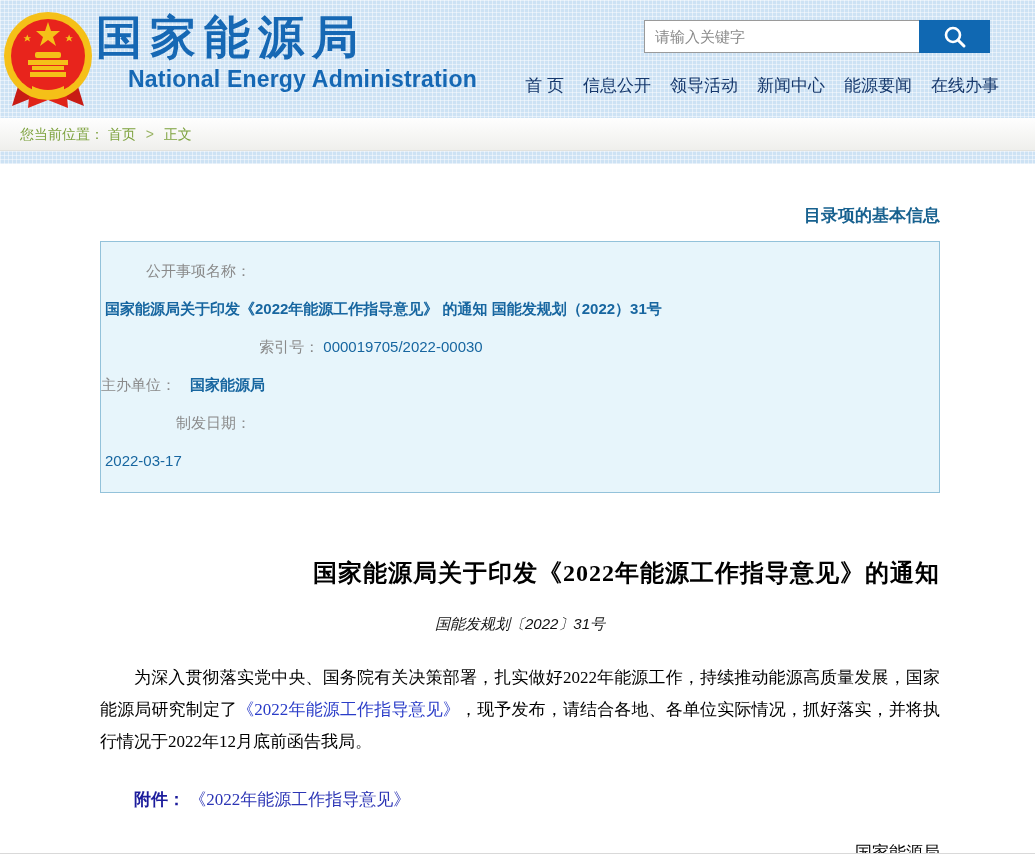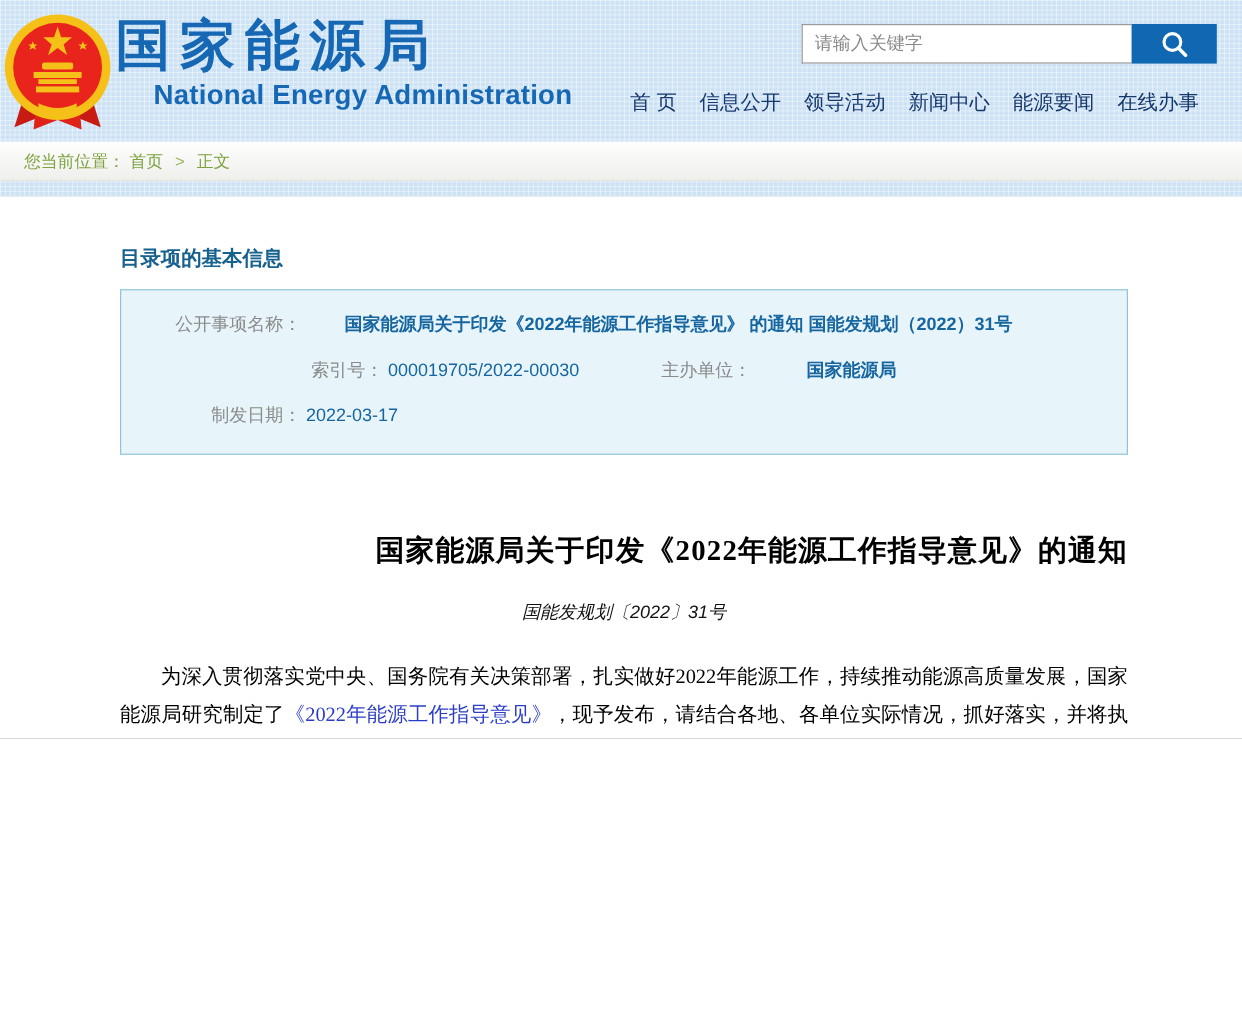--- a/index.html
+++ b/index.html
@@ -1,33 +1,33 @@
 <!DOCTYPE html>
 <html><head>
 <meta charset="utf-8">
 <style>
   * { margin:0; padding:0; box-sizing:border-box; }
   html,body { background:#fff; }
   body { font-family:"Liberation Sans","DejaVu Sans",sans-serif; }
-  .page { position:relative; width:1035px; height:616px; margin:0 auto; background:#fff; overflow:hidden; border-bottom:1px solid #d9d9d9; }
+  .page { position:relative; width:1035px; height:854px; margin:0 auto; background:#fff; overflow:hidden; border-bottom:1px solid #d9d9d9; }
 
   
   .site-header {
     position:relative; height:118px;
     background-color:#cde2f4;
     background-image:linear-gradient(rgba(255,255,255,.45) 1px,transparent 1px),
                      linear-gradient(90deg,rgba(255,255,255,.45) 1px,transparent 1px);
     background-size:4px 4px;
   }
   .logo { position:absolute; left:2px; top:8px; width:92px; height:106px; }
   .brand { position:absolute; left:96px; top:10px; }
   .brand-zh { font-size:46px; font-weight:bold; color:#1668b4; letter-spacing:8px; line-height:54px; }
   .brand-en { font-size:23px; font-weight:bold; color:#1668b4; line-height:30px; letter-spacing:0.2px;margin-left:32px; }
 
-  .search-row { position:absolute; top:20px; right:21px; display:flex; }
+  .search-row { position:absolute; top:20px; right:45px; display:flex; }
   .search-input {
     width:275px; height:33px; border:1px solid #9a9a9a; border-right:none;
     padding:0 10px; font-size:15px; color:#333; background:#fff; outline:none;
   }
   .search-input::placeholder { color:#8a8a8a; }
   .search-button {
     width:71px; height:33px; background:#1068b2; border:none; cursor:pointer;
     display:flex; align-items:center; justify-content:center;
   }
   .nav-row {
@@ -48,30 +48,30 @@
   .blue-strip {
     height:13px;
     background-color:#cde2f4;
     background-image:linear-gradient(rgba(255,255,255,.45) 1px,transparent 1px),
                      linear-gradient(90deg,rgba(255,255,255,.45) 1px,transparent 1px);
     background-size:4px 4px;
   }
 
   
   .content { width:840px; margin-left:100px; }
-  .section-heading { margin-top:40px; font-size:17px; font-weight:bold; color:#17618f; }
+  .section-heading { margin-top:40px; font-size:17px; font-weight:bold; color:#17618f;text-align:right; }
 
   .info-box {
     margin-top:14px; border:1px solid #93c2da; background:#e7f5fb;
     padding:10px 0 12px 0;
   }
-  .info-row { display:flex; line-height:38px; font-size:15px; }
+  .info-row { display:flex; line-height:38px; font-size:15px;flex-direction:column; }
   .info-label { width:150px; text-align:right; color:#8a8a8a; flex:0 0 auto; }
   .info-value { color:#1766a0; padding-left:4px; }
-  .info-value.bold { font-weight:bold;margin-left:32px; }
+  .info-value.bold { font-weight:bold; }
   .info-col1 { display:flex; width:450px; flex:0 0 auto;justify-content:center; }
   .info-col2 { display:flex; }
 
   .doc-title {
     margin-top:64px; text-align:right;
     font-family:"Liberation Serif","DejaVu Serif",serif;
     font-size:24px; font-weight:bold; color:#000; letter-spacing:1px;
   }
   .doc-number {
     margin-top:26px; text-align:center;

